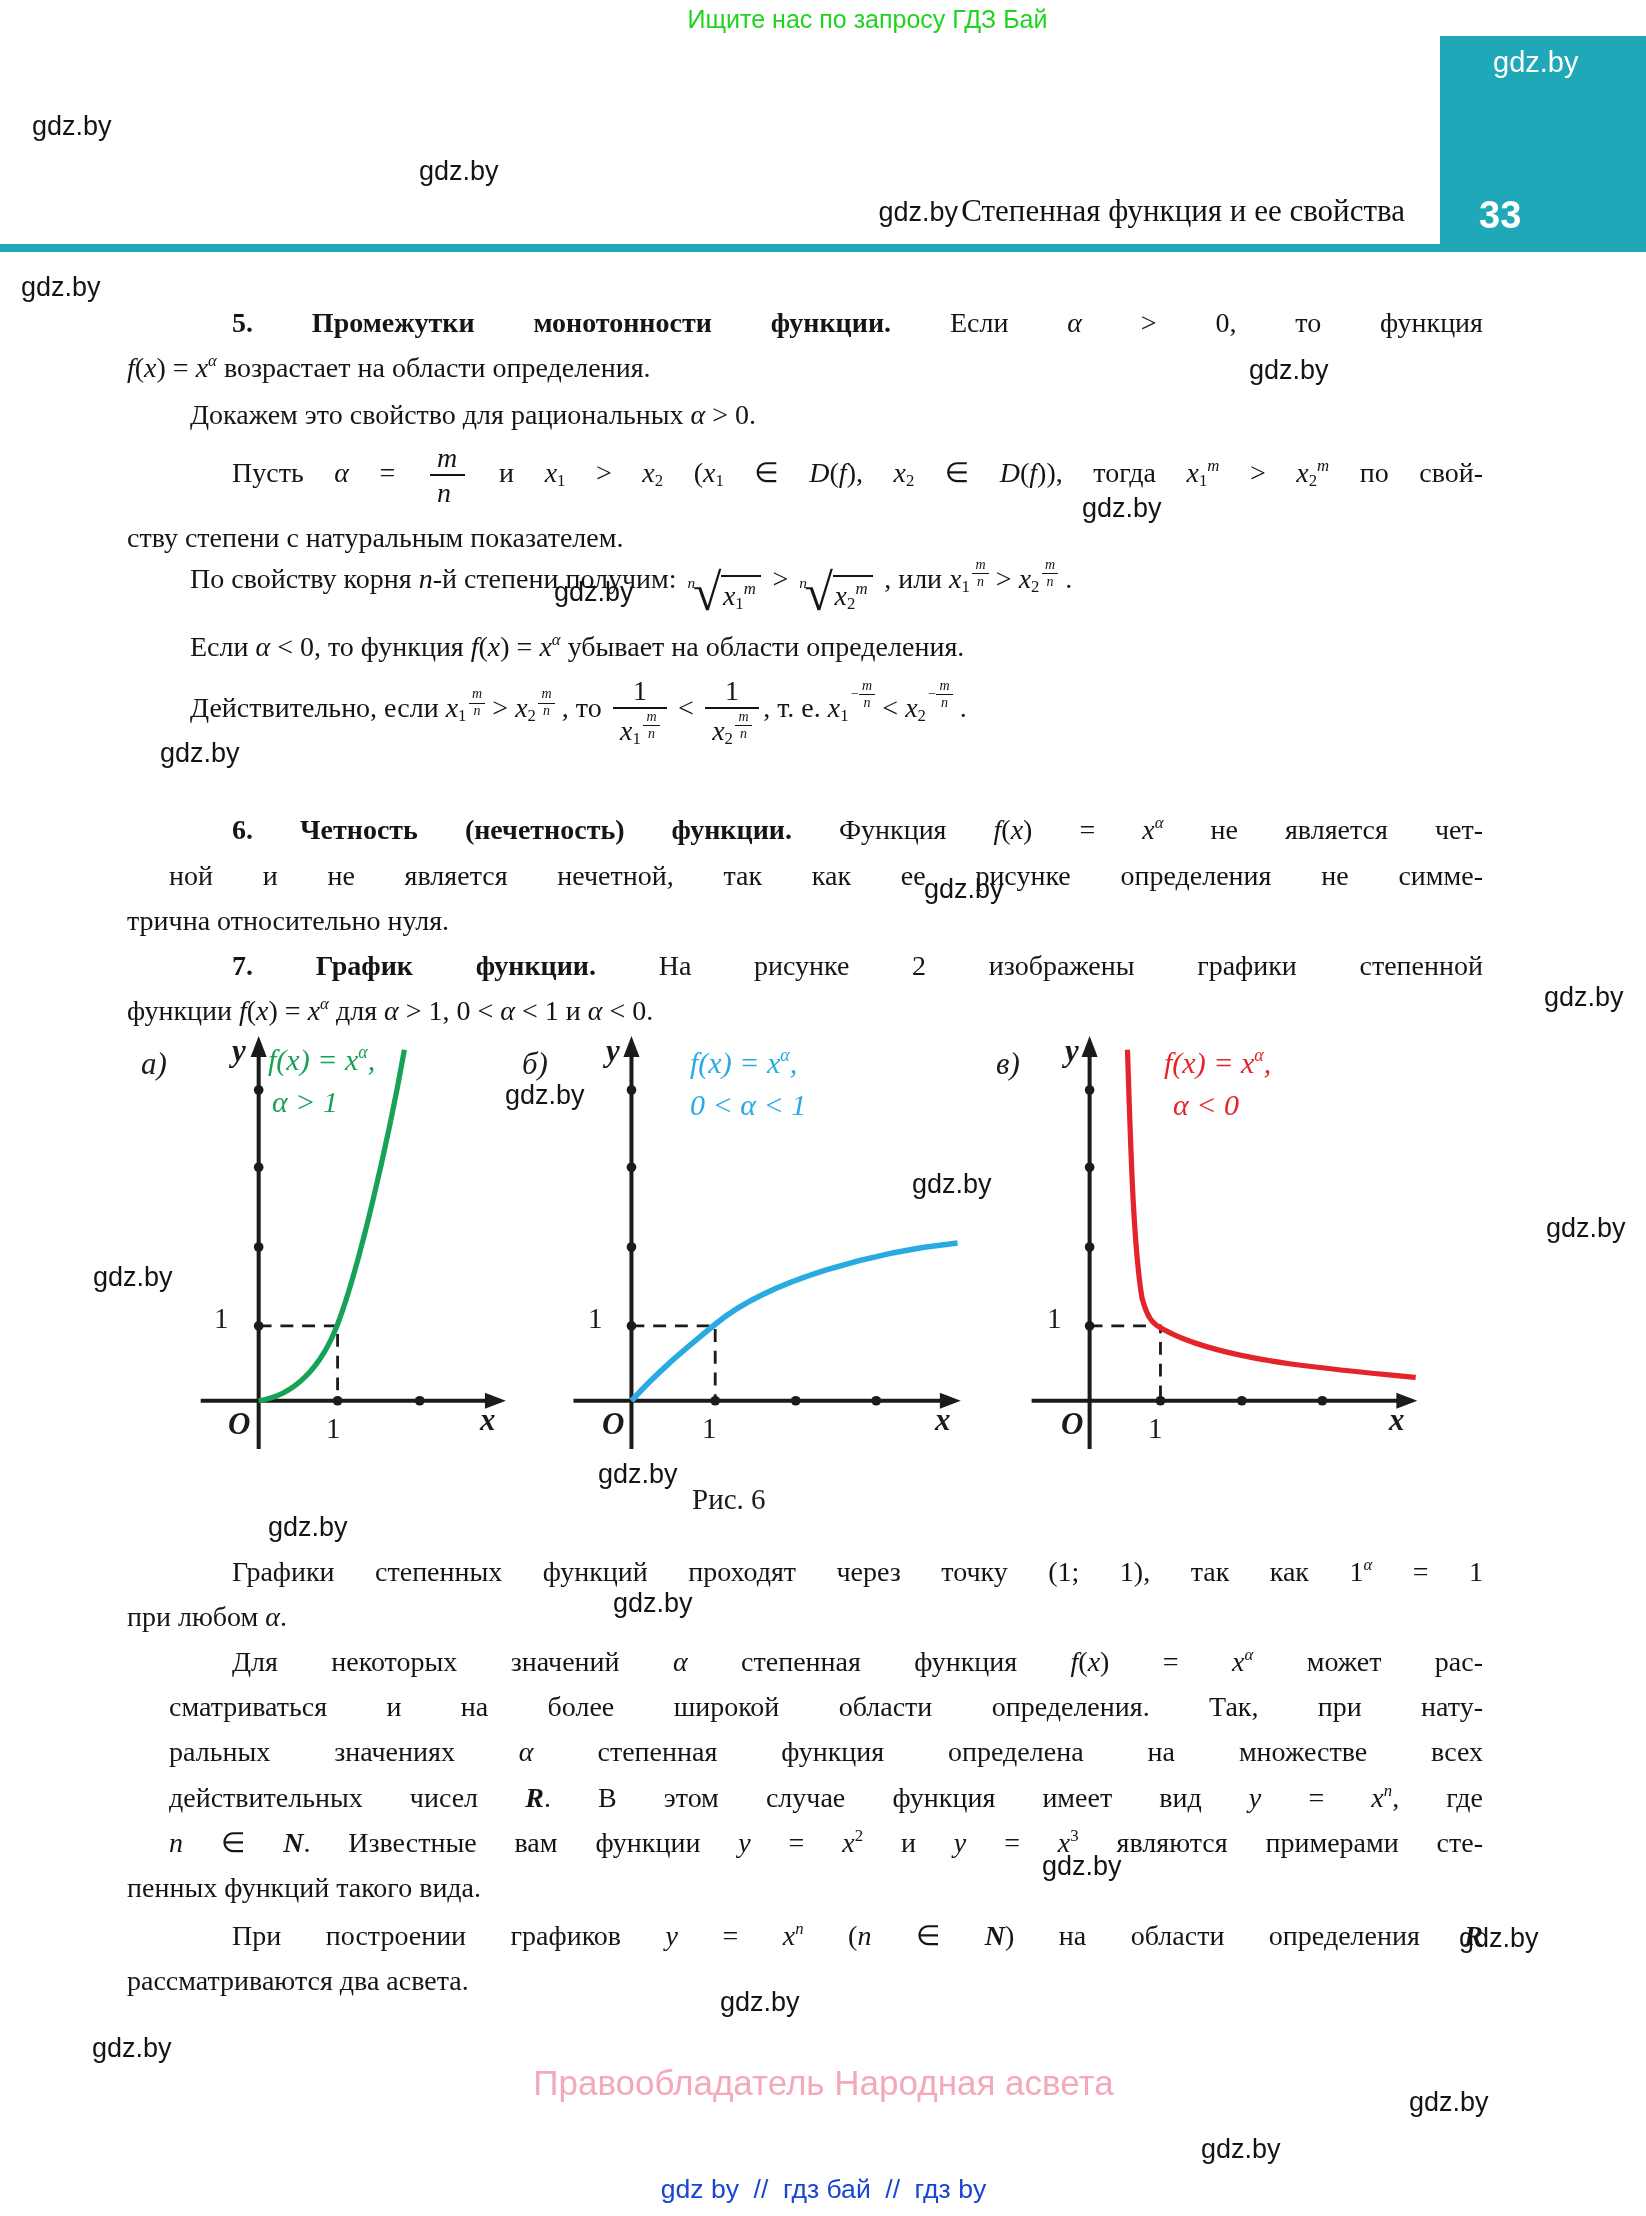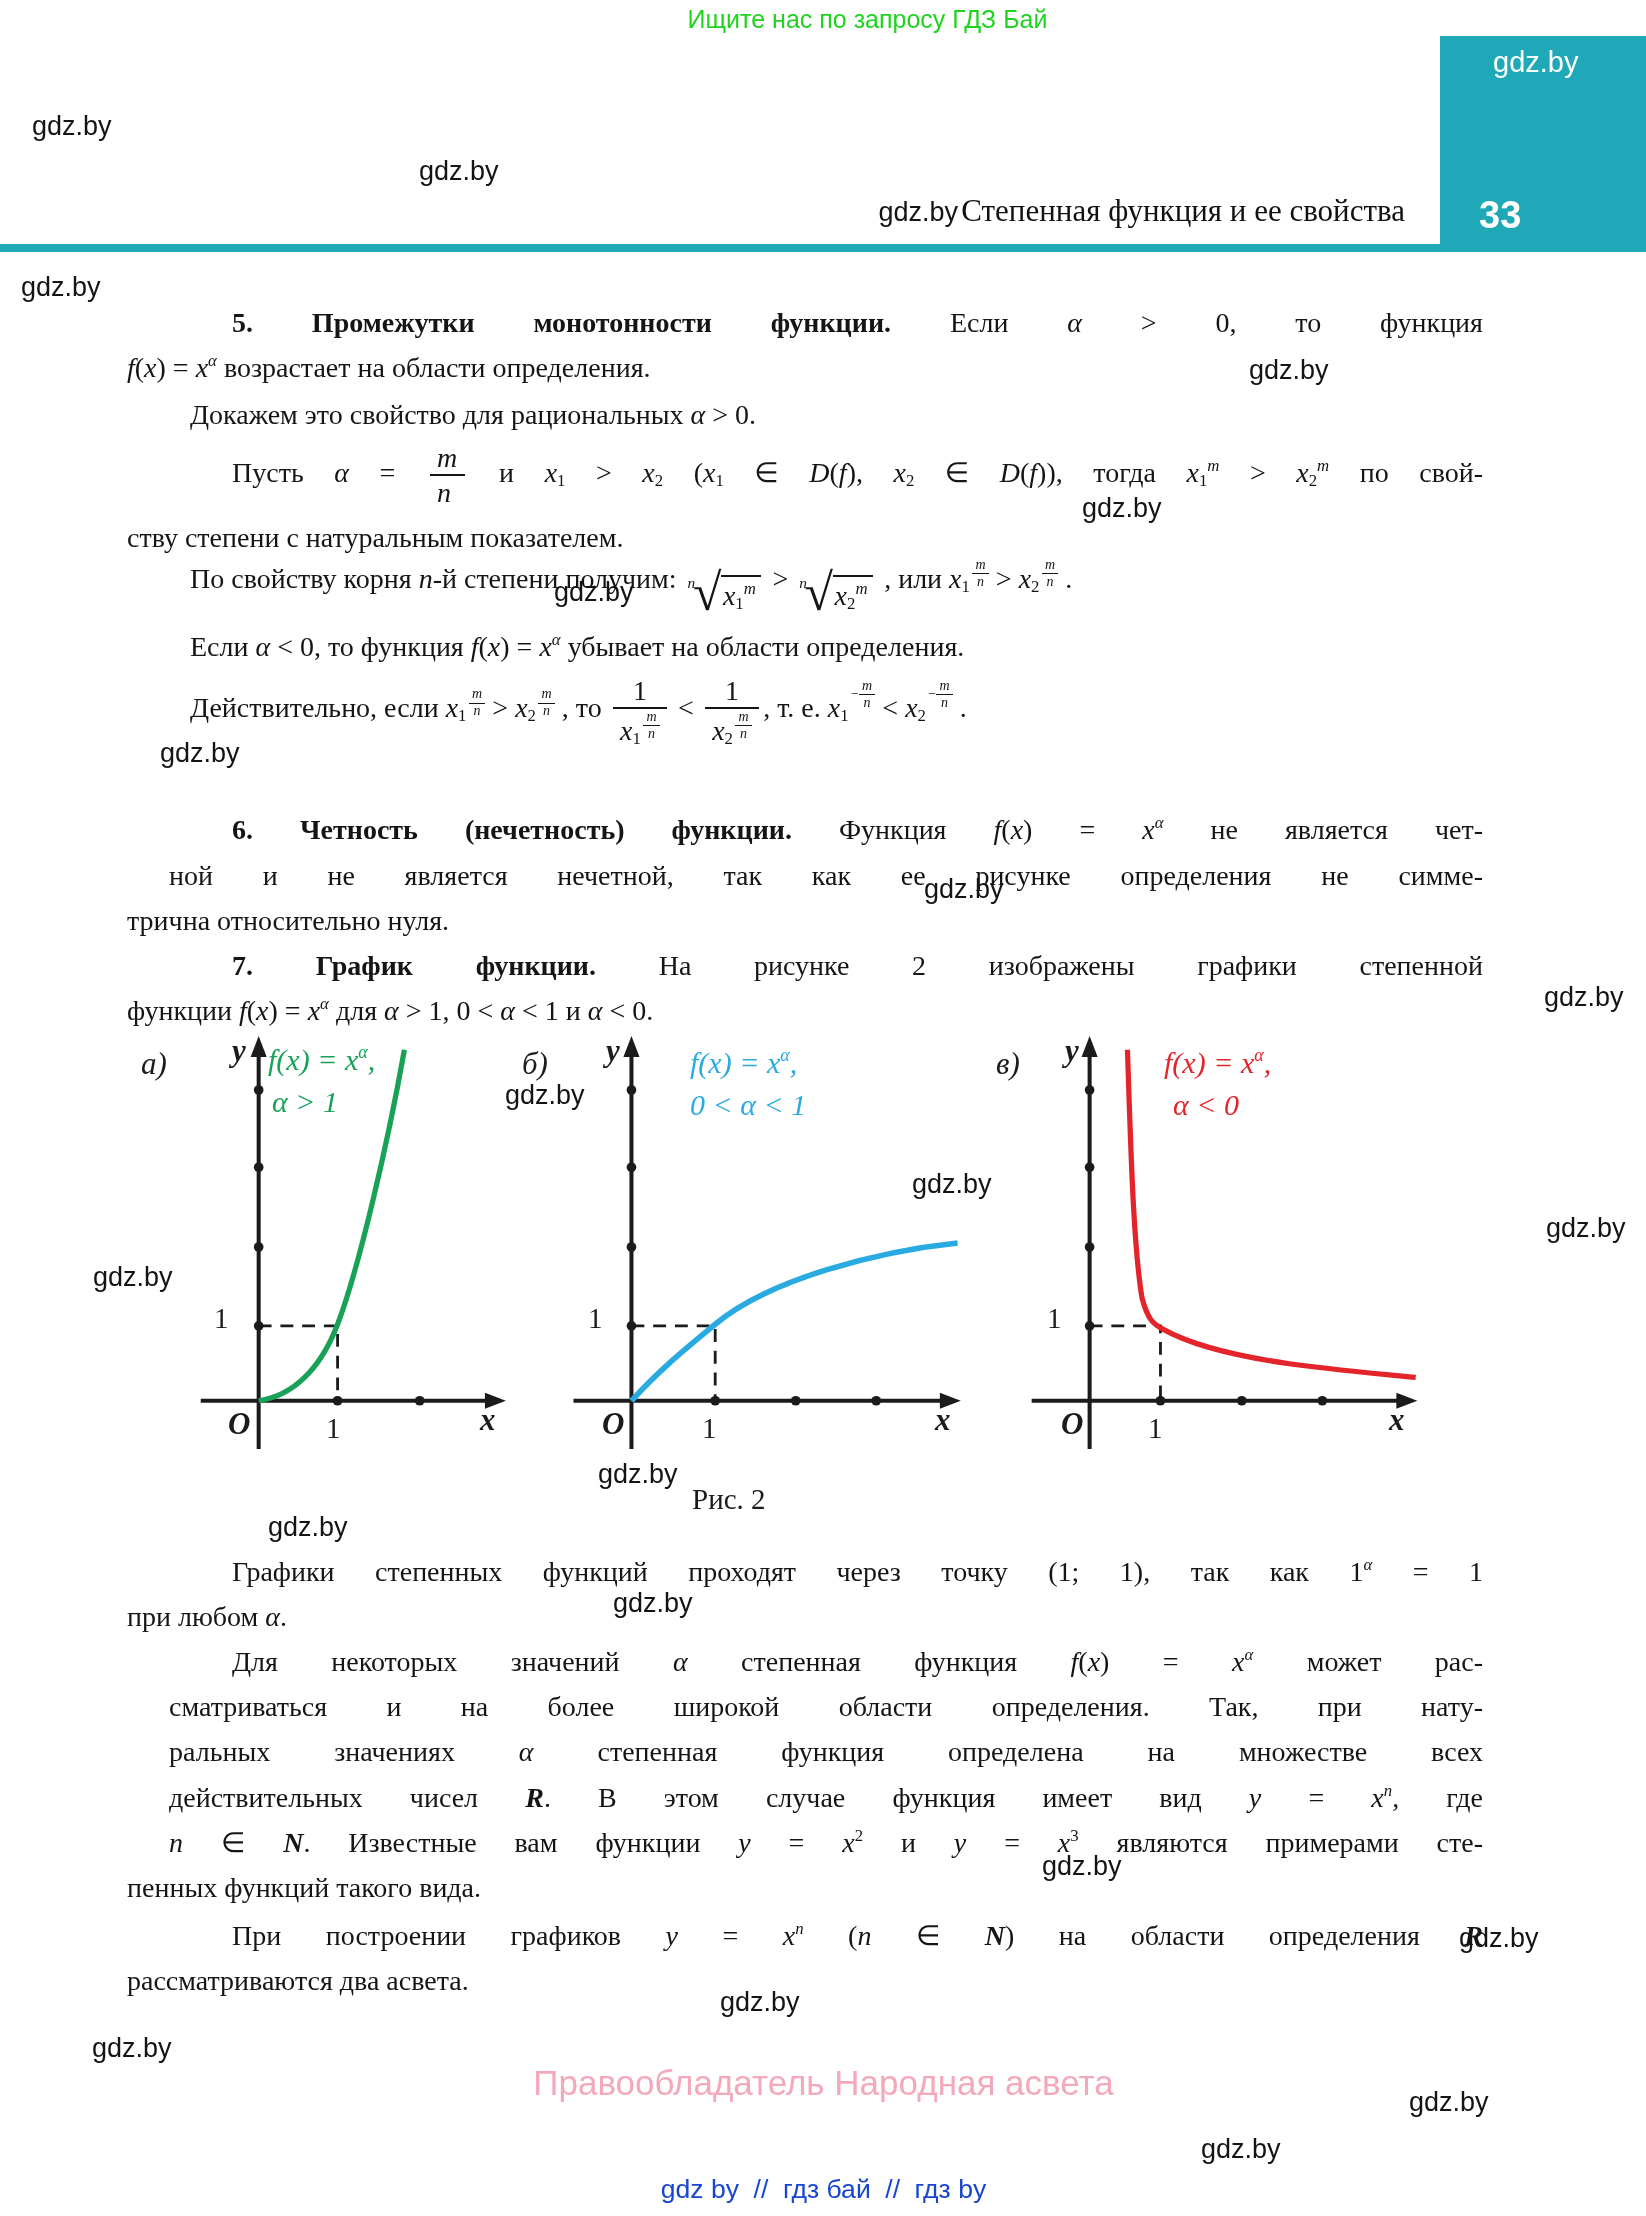--- a/index.html
+++ b/index.html
@@ -246,17 +246,17 @@
 <div class="numlab" style="top:1412px;left:702px">1</div>
 <div class="numlab" style="top:1412px;left:1148px">1</div>
 
 <div class="flabel green" style="top:1043px;left:268px"><span class="it">f</span>(<span class="it">x</span>) = <span class="it">x</span><sup class="tk"><span class="it">α</span></sup>,</div>
 <div class="flabel green" style="top:1085px;left:272px"><span class="it">α</span> &gt; 1</div>
 <div class="flabel cyan" style="top:1046px;left:690px"><span class="it">f</span>(<span class="it">x</span>) = <span class="it">x</span><sup class="tk"><span class="it">α</span></sup>,</div>
 <div class="flabel cyan" style="top:1088px;left:690px">0 &lt; <span class="it">α</span> &lt; 1</div>
 <div class="flabel red" style="top:1046px;left:1164px"><span class="it">f</span>(<span class="it">x</span>) = <span class="it">x</span><sup class="tk"><span class="it">α</span></sup>,</div>
 <div class="flabel red" style="top:1088px;left:1173px"><span class="it">α</span> &lt; 0</div>
 
-<div class="fig-caption">Рис. 2</div>
+<div class="fig-caption">Рис. 6</div>
 
 <div class="footer-pink">Правообладатель Народная асвета</div>
 <div class="footer-links" id="footer-links"><span>gdz by</span><span class="sep">//</span><span>гдз бай</span><span class="sep">//</span><span>гдз by</span></div>
 
 
 </body></html>

